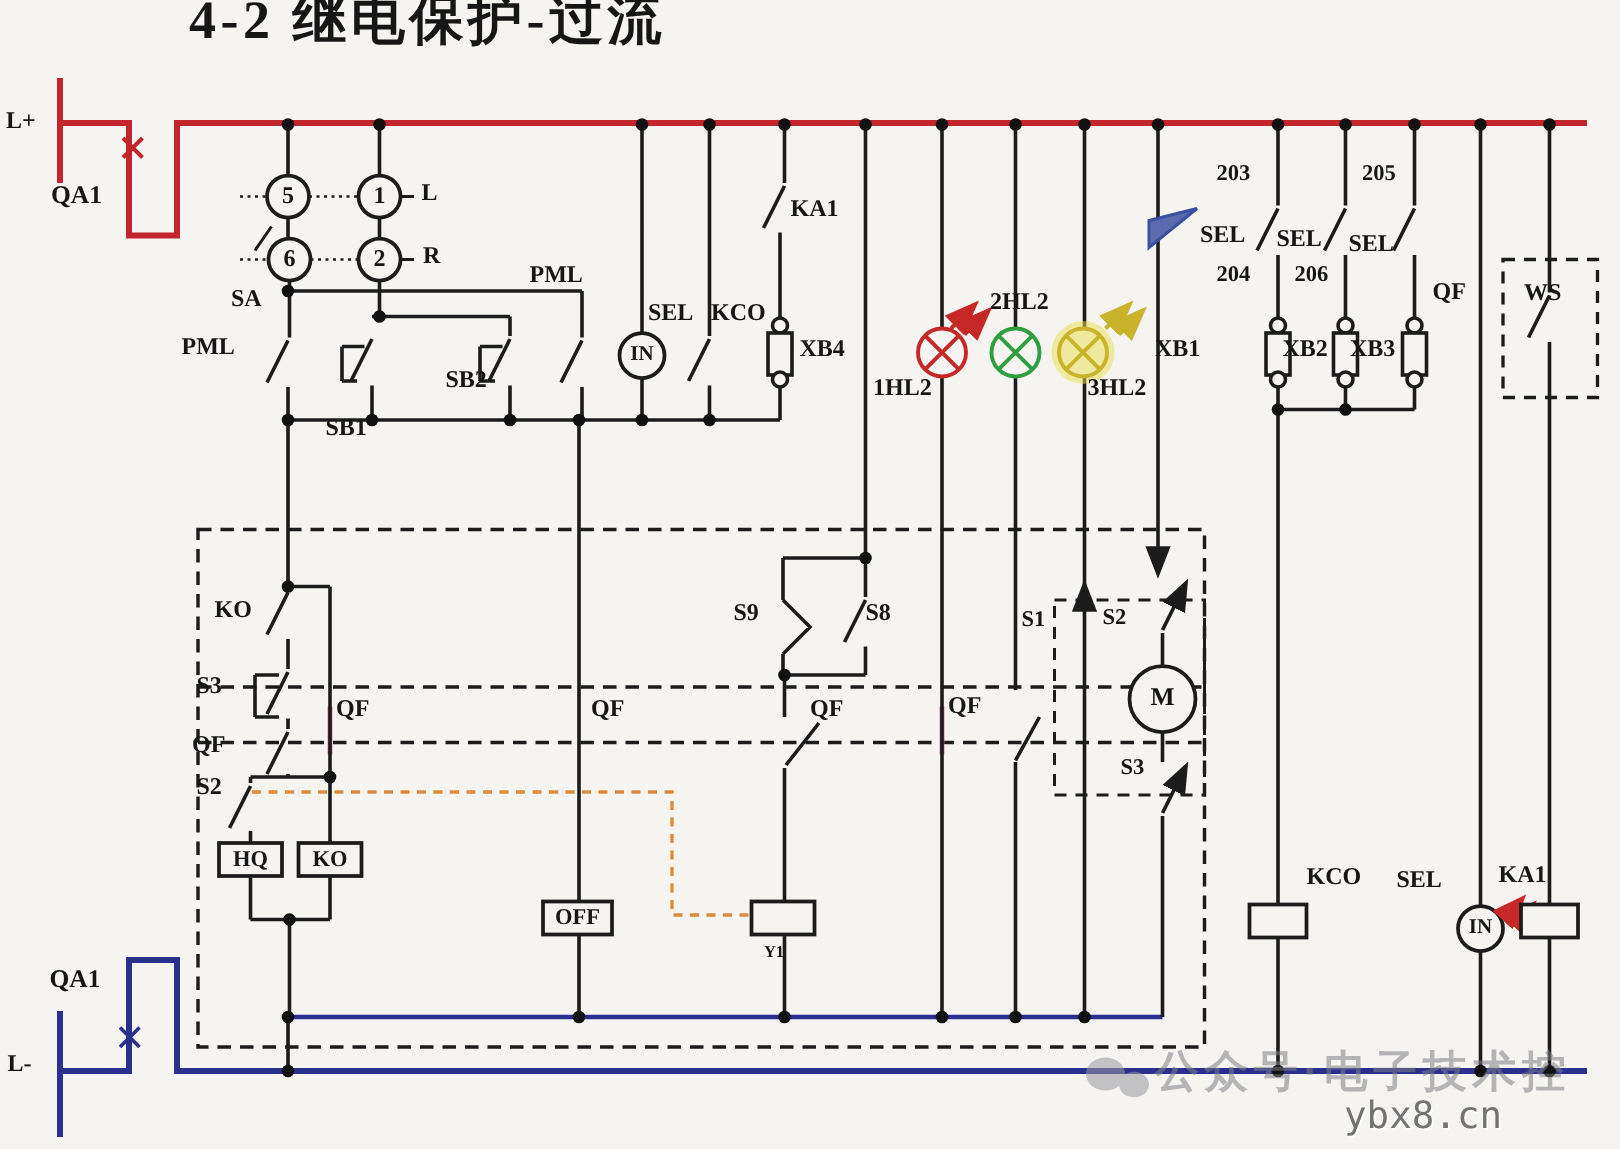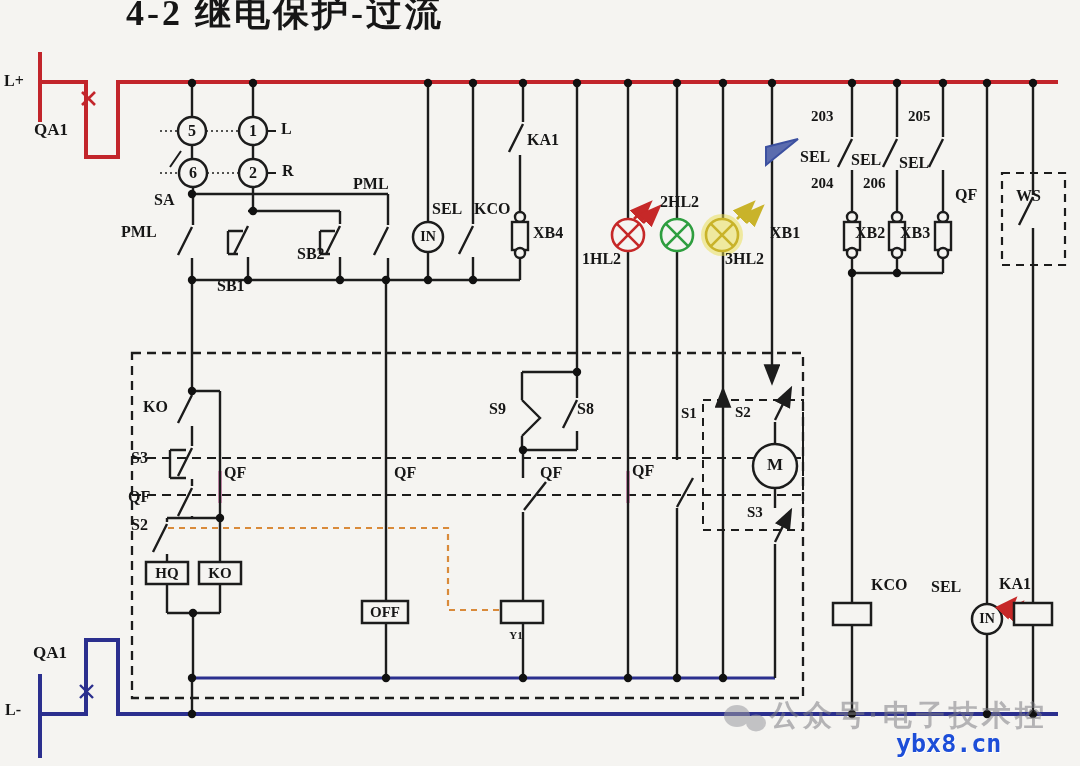--- a/index.html
+++ b/index.html
@@ -6,21 +6,21 @@
   #stage{position:relative;width:1080px;height:766px;background:#f5f4f1;overflow:hidden;
          font-family:"Liberation Serif",serif;}
   #wires{position:absolute;left:0;top:0;}
   .lb{position:absolute;font-weight:bold;color:#161616;font-size:16px;line-height:1.1;white-space:nowrap;}
   .cc{text-align:center;}
   .title{font-size:36px;letter-spacing:3px;}
   .callout{position:absolute;left:592px;top:137px;width:176px;height:46px;background:#5b6cae;
            border:2px solid #3c50a0;border-radius:10px;color:#e8ecf8;font-size:13px;font-weight:bold;
            text-align:center;line-height:1.7;padding-top:2px;box-shadow:0 1px 2px rgba(30,40,90,.4);}
   .wm-brand{color:rgba(125,125,132,.55);font-size:29px;letter-spacing:4px;font-family:"Liberation Sans",sans-serif;font-weight:bold;}
-  .wm-site{color:#1d4ed8;font-size:25px;font-weight:bold;font-family:"DejaVu Sans Mono",monospace;text-shadow:1px 1px 0 #fff;}
+  .wm-site{color:#737373;font-size:25px;font-weight:normal;font-family:"DejaVu Sans Mono",monospace;text-shadow:1px 1px 0 #fff;}
 </style>
 </head>
 <body>
 
 <div id="stage">
 
 <svg id="wires" width="1080" height="766" viewBox="0 0 1080 766">
   <defs>
     <marker id="aK" markerWidth="9" markerHeight="8" refX="7" refY="3.5" orient="auto">
           <path d="M0,0 L9,3.5 L0,7 Z" fill="#1c1c1c"></path>

